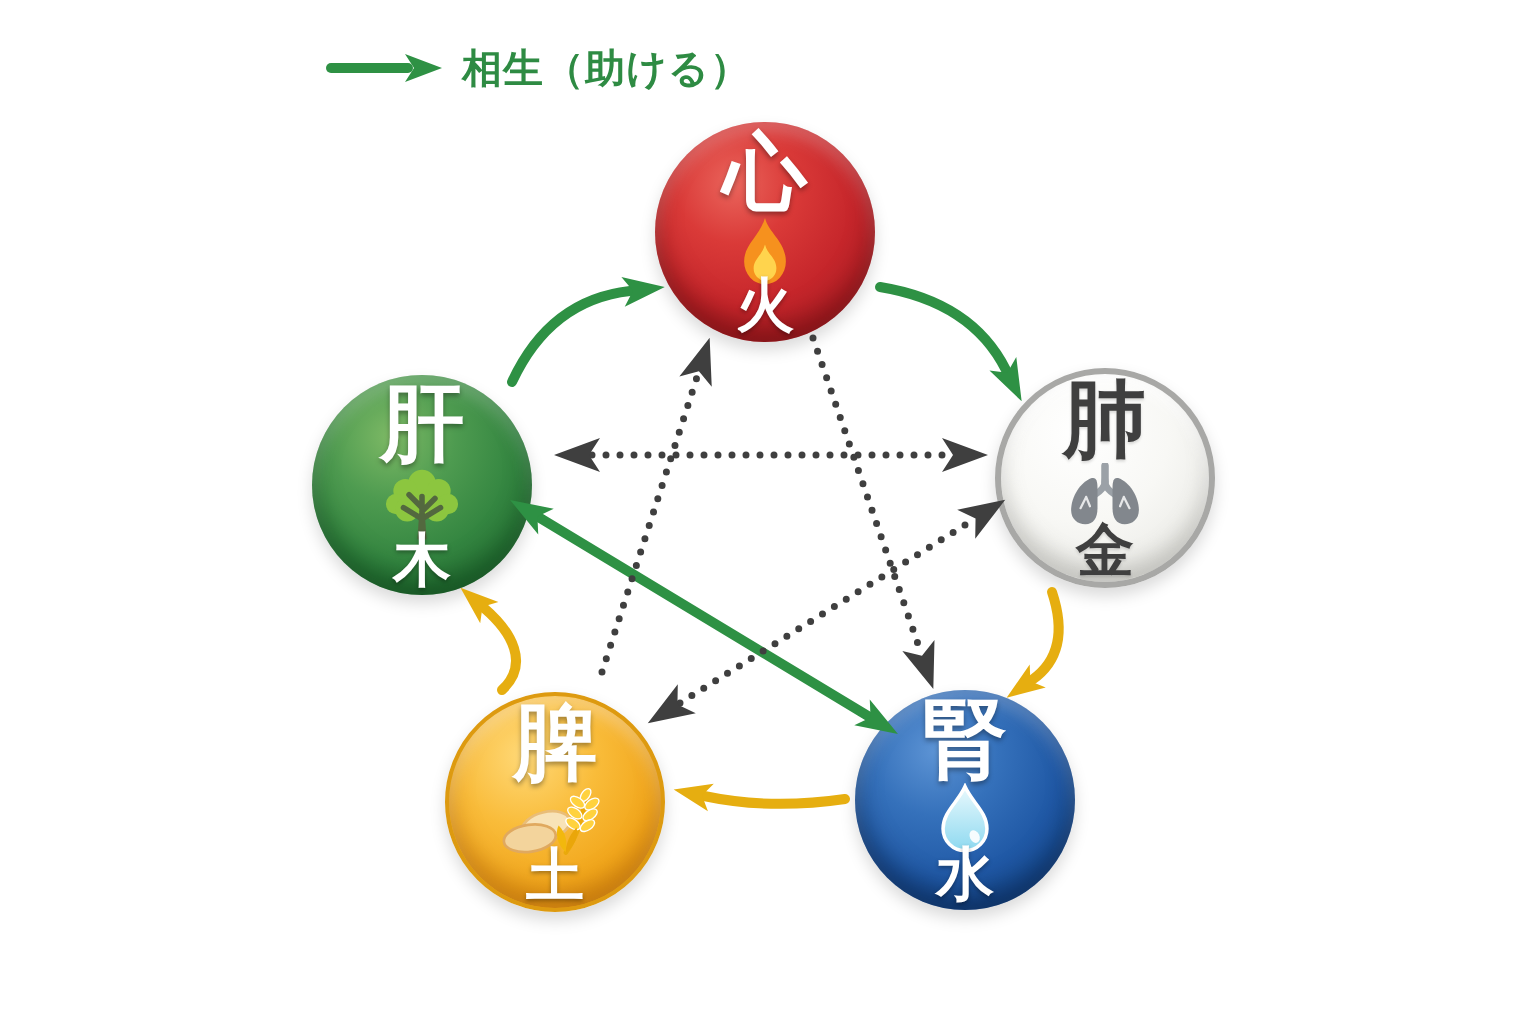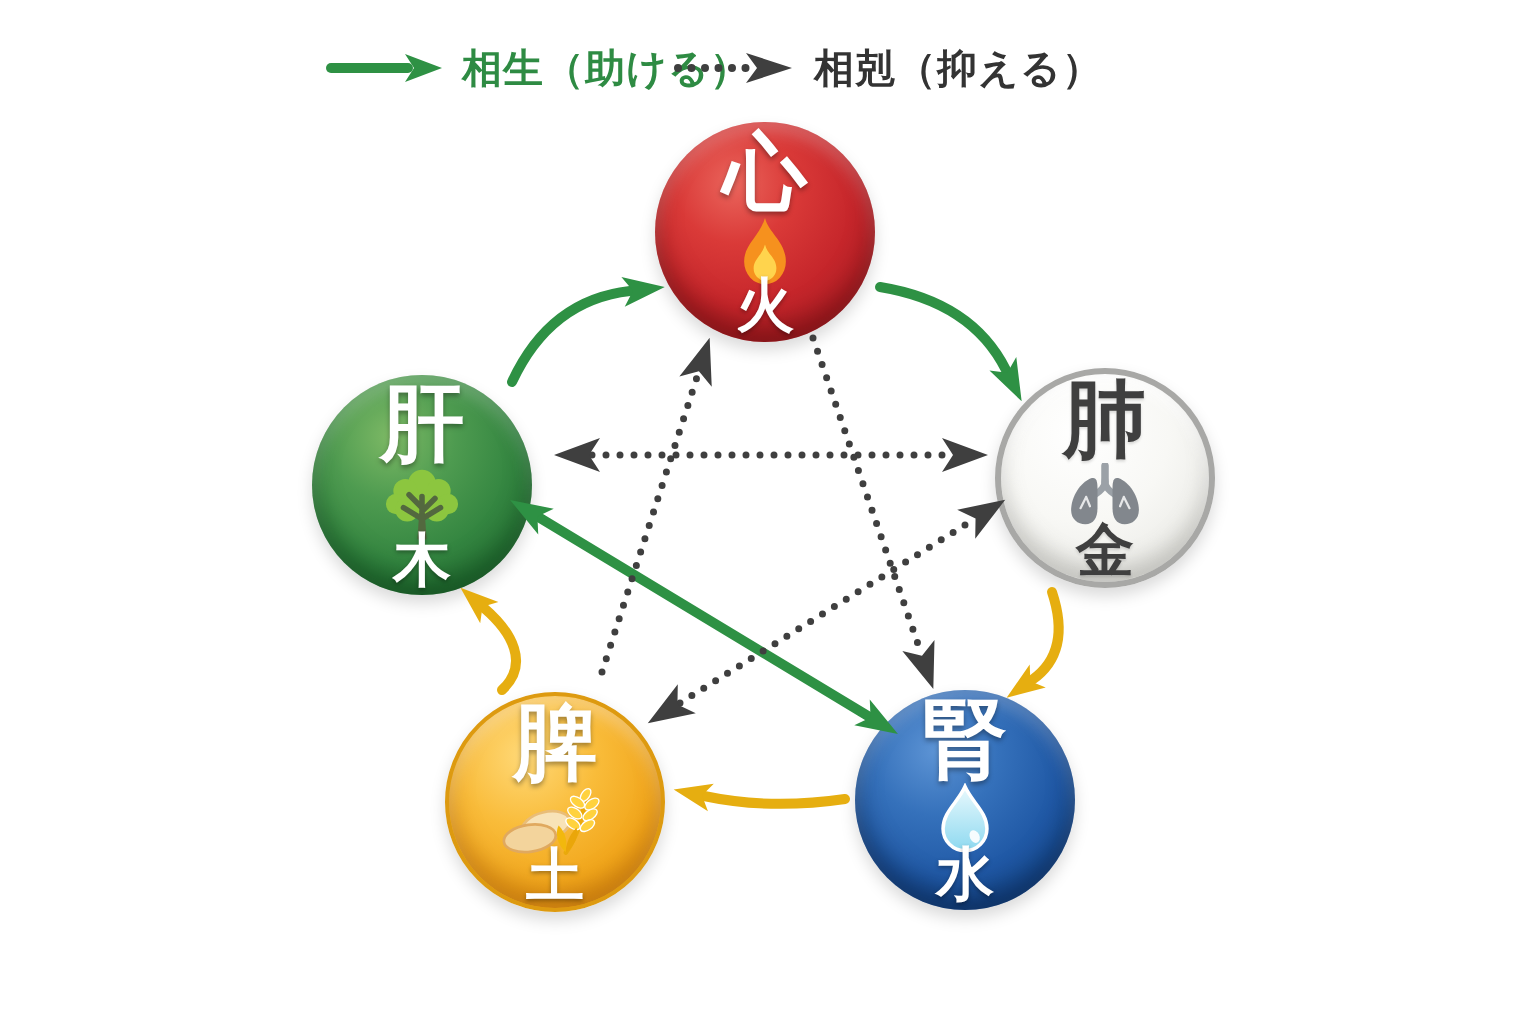--- a/index.html
+++ b/index.html
@@ -63,27 +63,20 @@
 <div class="stage">
 
   <div class="legend-item" id="legend-generating">
     <svg width="120" height="34" viewBox="0 0 120 34">
       <path d="M5 17 L82 17" stroke="#2e9144" stroke-width="10" stroke-linecap="round" fill="none"></path>
       <path d="M79 3 L116 17 L79 31 L88 17 Z" fill="#2e9144"></path>
     </svg>
     <span class="legend-label">相生（助ける）</span>
   </div>
 
-  <div class="legend-item" id="legend-restraining">
-    <svg width="126" height="34" viewBox="0 0 126 34">
-      <path d="M6 17 L74 17" stroke="#3f3f3f" stroke-width="8" stroke-linecap="round" stroke-dasharray="0 13.5" fill="none"></path>
-      <path d="M74 2 L120 17 L74 32 L85 17 Z" fill="#3f3f3f"></path>
-    </svg>
-    <span class="legend-label">相剋（抑える）</span>
-  </div>
 
   <svg id="arrows" width="1536" height="1024" viewBox="0 0 1536 1024">
     <defs>
       <marker id="ah-green" markerUnits="userSpaceOnUse" markerWidth="48" markerHeight="36" refX="9" refY="17" orient="auto-start-reverse">
         <path d="M2 2 L44 17 L2 32 L12 17 Z" fill="#2e9144"></path>
       </marker>
       <marker id="ah-yellow" markerUnits="userSpaceOnUse" markerWidth="44" markerHeight="34" refX="9" refY="16" orient="auto-start-reverse">
         <path d="M2 2 L40 16 L2 30 L11 16 Z" fill="#e6ae10"></path>
       </marker>
       <marker id="ah-dark" markerUnits="userSpaceOnUse" markerWidth="52" markerHeight="40" refX="10" refY="19" orient="auto-start-reverse">

